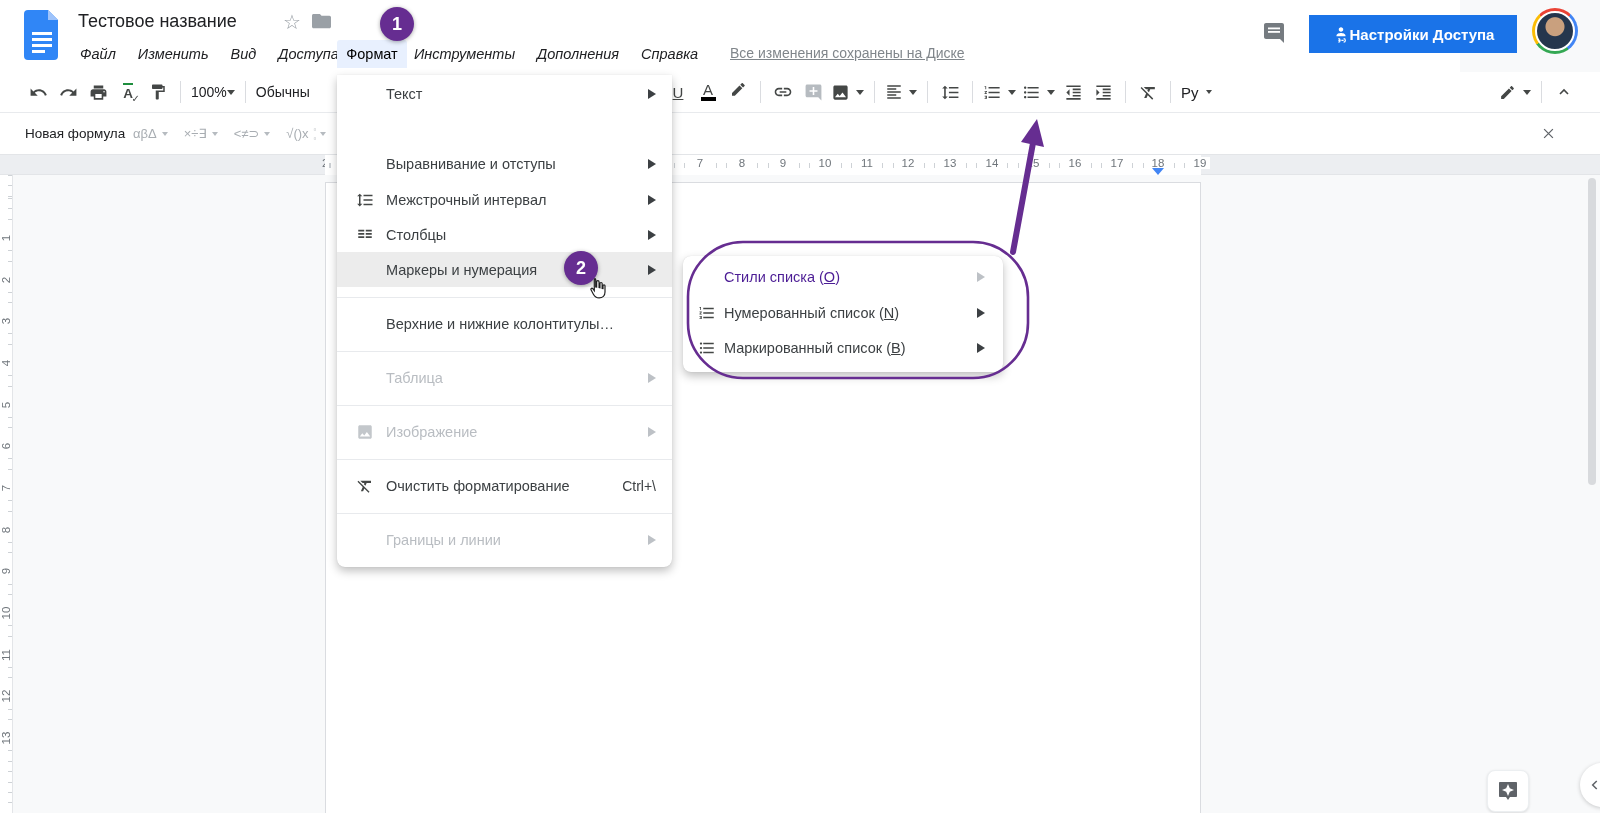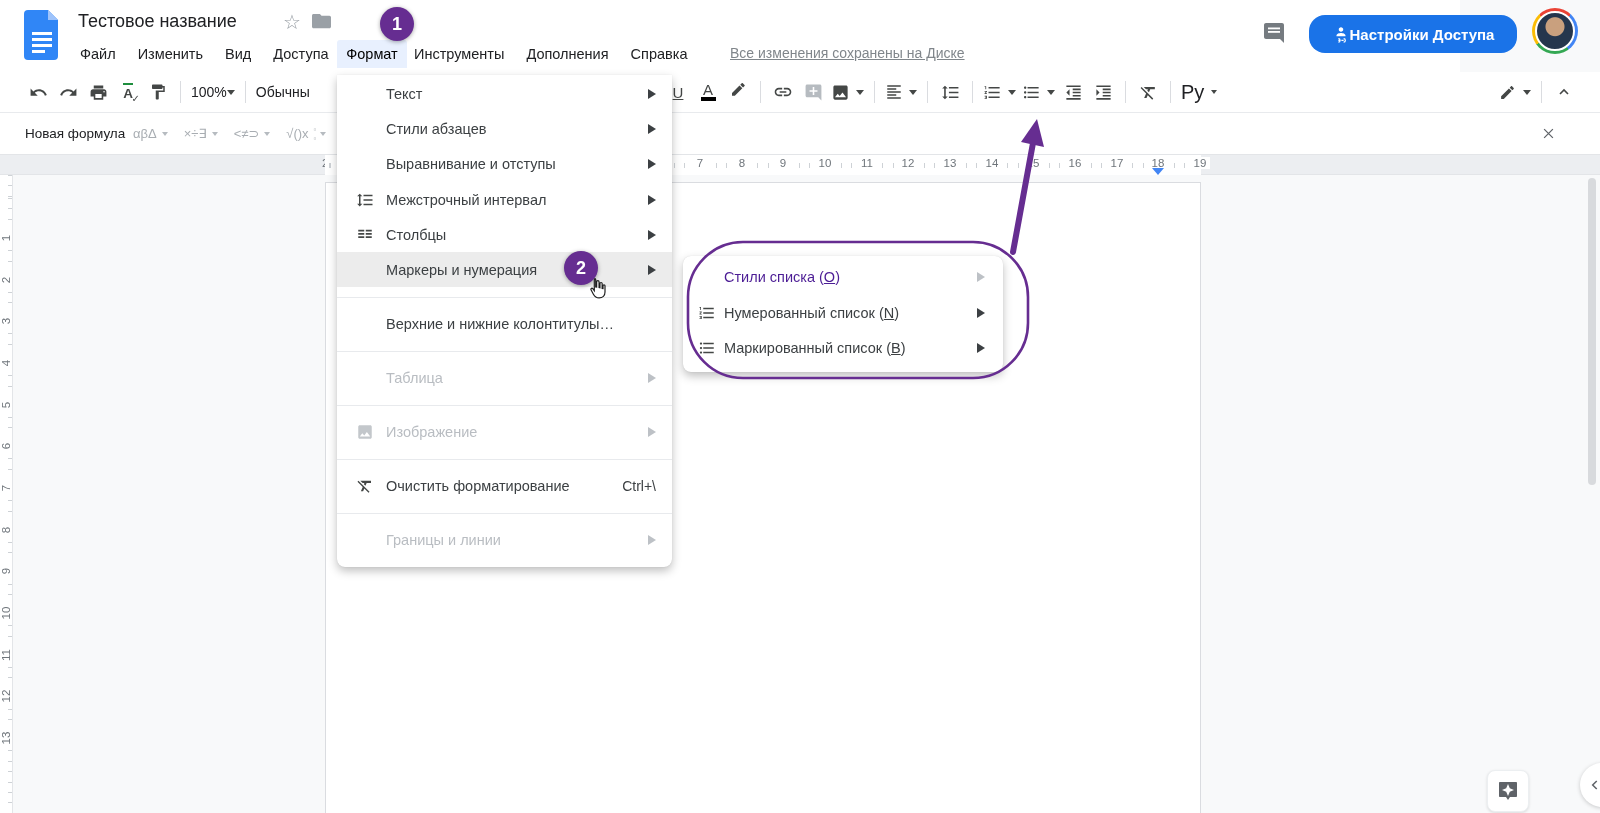--- a/index.html
+++ b/index.html
@@ -8,24 +8,24 @@
   #app { position:relative; width:1600px; height:813px; overflow:hidden; background:#f8f9fa; }
   .abs { position:absolute; }
   svg { display:block; }
 
   
   .header { position:absolute; left:0; top:0; width:1460px; height:72px; background:#fff; z-index:5; }
   .doc-title { position:absolute; left:78px; top:11px; font-size:18px; color:#202124; }
   .star { position:absolute; left:283px; top:10px; font-size:20px; color:#9aa0a6; }
   .folder { position:absolute; left:312px; top:14px; }
   .menubar-group { position:absolute; top:42px; display:flex; gap:6px; }
-  .menubar-group .mi { height:24px; line-height:24px; padding:0 8px; font-size:14.5px; color:#202124; }
+  .menubar-group .mi { height:24px; line-height:24px; padding:0 8px; font-size:14.5px; color:#202124;font-style:italic; }
   .menu-format { position:absolute; left:337px; top:40px; width:70px; height:28px; line-height:28px; text-align:center; font-size:14.5px; color:#000000; background:#e8f0fe; border-radius:3px 3px 0 0; }
   .save-status { position:absolute; left:730px; top:45px; font-size:14px; color:#80868b; text-decoration:underline; }
-  .share-btn { position:absolute; left:1309px; top:15px; width:208px; height:38px; background:#1a73e8; border-radius:16px; display:flex; align-items:center; justify-content:center; gap:0; color:#fff; font-size:15px; font-weight:bold; }
+  .share-btn { position:absolute; left:1309px; top:15px; width:208px; height:38px; background:#1a73e8; border-radius:0; display:flex; align-items:center; justify-content:center; gap:0; color:#fff; font-size:15px; font-weight:bold; }
   .avatar { position:absolute; left:1532px; top:8px; width:46px; height:46px; border-radius:50%; background:conic-gradient(#ea4335 0 12%, #4285f4 12% 40%, #34a853 40% 65%, #fbbc05 65% 88%, #ea4335 88%); display:flex; align-items:center; justify-content:center; }
   .avatar-inner { width:40px; height:40px; border-radius:50%; background:radial-gradient(circle at 50% 38%, #c9a07e 0 9px, #25364d 10px); border:2px solid #fff; }
 
   
   .toolbar { position:absolute; left:0; top:72px; width:1600px; height:41px; background:#fff; border-bottom:1px solid #e8eaed; z-index:5; }
   .tb-group { position:absolute; top:0; height:40px; display:flex; align-items:center; gap:2px; }
   .tbtn { height:28px; min-width:28px; padding:0 2px; border-radius:4px; display:flex; align-items:center; justify-content:center; color:#444746; }
   .tb-sep { width:1px; height:22px; background:#dadce0; margin:0 6px; }
   .caret { width:0; height:0; border-left:4px solid transparent; border-right:4px solid transparent; border-top:5px solid #444746; }
   .caret.sm { border-left-width:3.5px; border-right-width:3.5px; border-top-width:4px; }
@@ -258,21 +258,21 @@
           </svg>
         </span>
       <span class="tb-sep"></span>
       <span class="tbtn">
           <svg width="19" height="19" viewBox="0 0 24 24">
             <path fill="#444746" d="M3.27 5L2 6.27l6.97 6.97L6.5 19h3l1.57-3.66L16.73 21 18 19.73 3.55 5.27 3.27 5zM6 5v.18L8.82 8h2.4l-.72 1.68 2.1 2.1L14.21 8H20V5H6z"></path>
           </svg>
         </span>
       <span class="tb-sep"></span>
       <span class="tbtn" style="gap:7px">
-        <span class="tb-text" style="font-size:20px">Ру</span>
+        <span class="tb-text" style="font-size:15px">Ру</span>
         <span class="caret sm"></span>
       </span>
     </div>
 
     <div class="tb-group" style="right:22px">
       <span class="tbtn" style="gap:7px">
         <svg width="17" height="17" viewBox="0 0 24 24">
             <path fill="#444746" d="M3 17.25V21h3.75L17.81 9.94l-3.75-3.75L3 17.25zM20.71 7.04c.39-.39.39-1.02 0-1.41l-2.34-2.34c-.39-.39-1.02-.39-1.41 0l-1.83 1.83 3.75 3.75 1.83-1.83z"></path>
           </svg>
         <span class="caret"></span>
@@ -352,24 +352,20 @@
 
   <div class="canvas">
     <div class="page"></div>
   </div>
 
   <div class="menu-panel">
     <div class="m-row" style="top:1px">
       <span class="m-label">Текст</span>
       <span class="m-arrow"></span>
     </div>
-    <div class="m-row" style="top:36px">
-      <span class="m-label">Стили абзацев</span>
-      <span class="m-arrow"></span>
-    </div>
     <div class="m-row" style="top:71px">
       <span class="m-label">Выравнивание и отступы</span>
       <span class="m-arrow"></span>
     </div>
     <div class="m-row" style="top:107px">
       <span class="m-icon">
           <svg width="18" height="18" viewBox="0 0 24 24">
             <path fill="#444746" d="M6 7h2.5L5 3.5 1.5 7H4v10H1.5L5 20.5 8.5 17H6V7zm4-2v2h12V5H10zm0 14h12v-2H10v2zm0-6h12v-2H10v2z"></path>
           </svg>
         </span>

